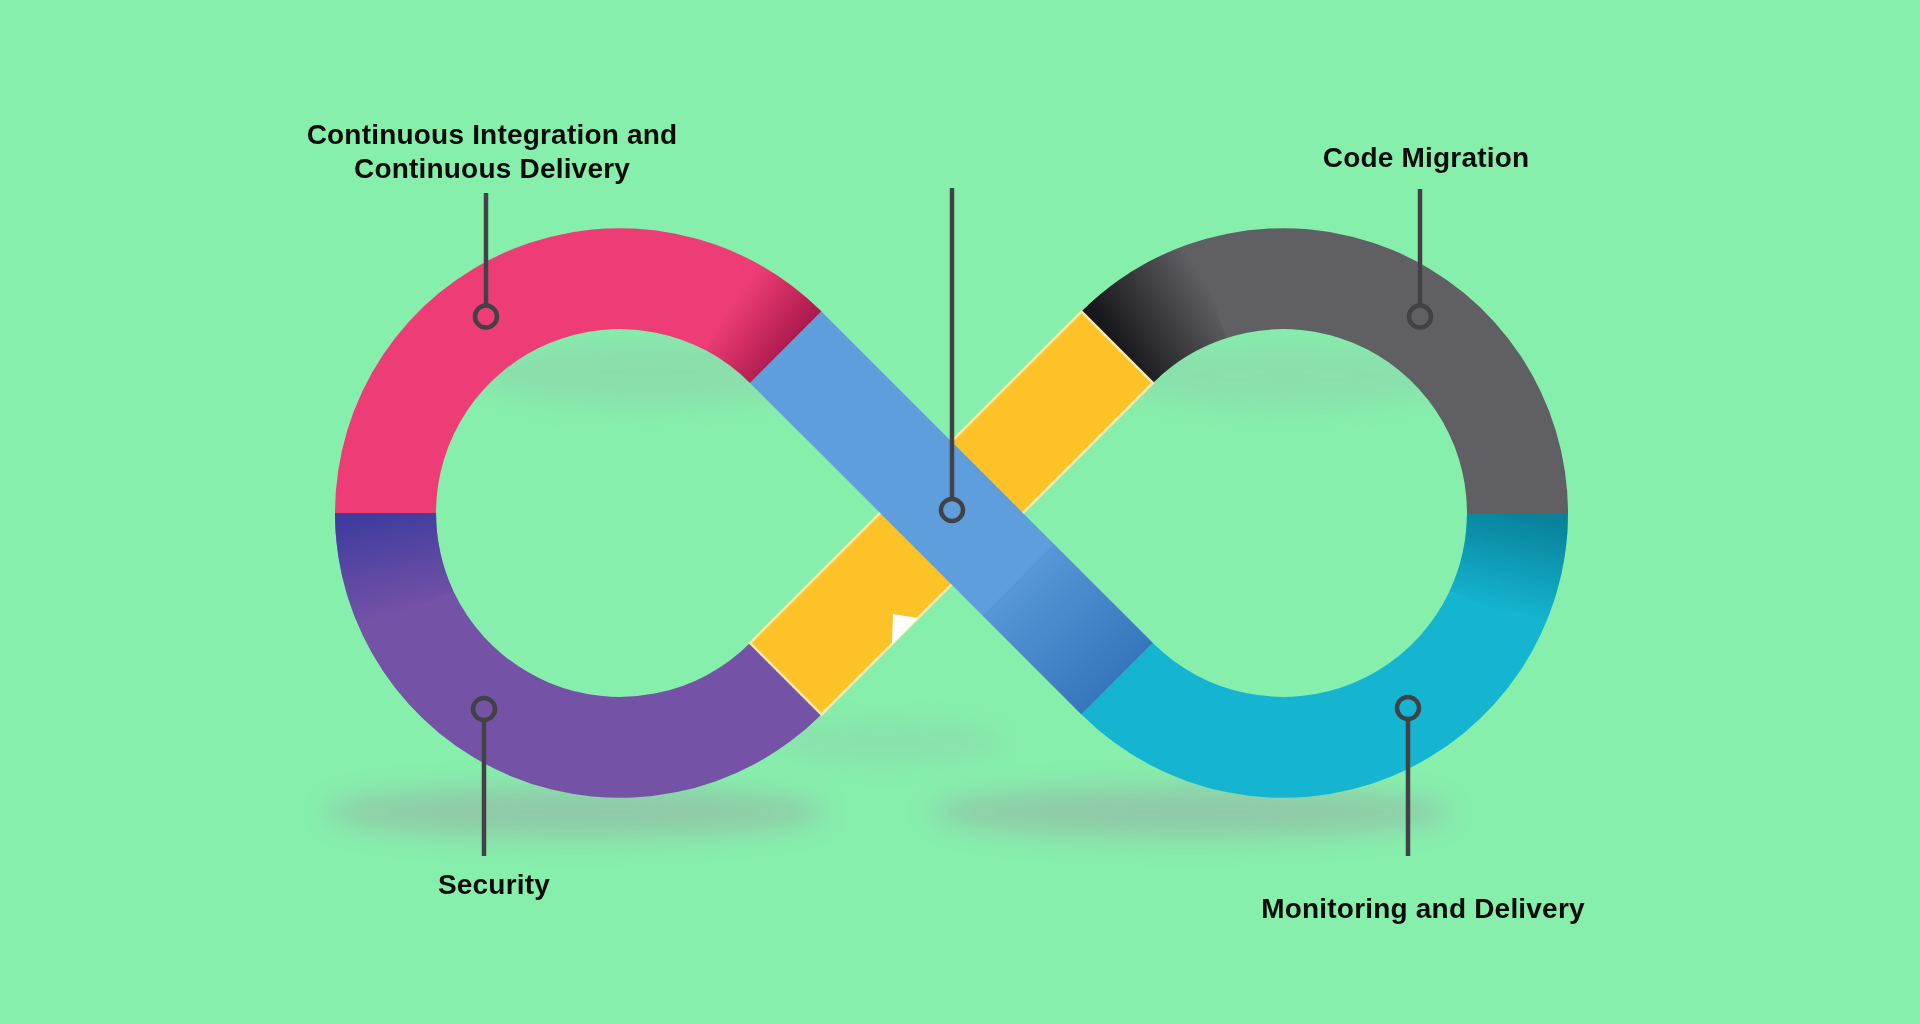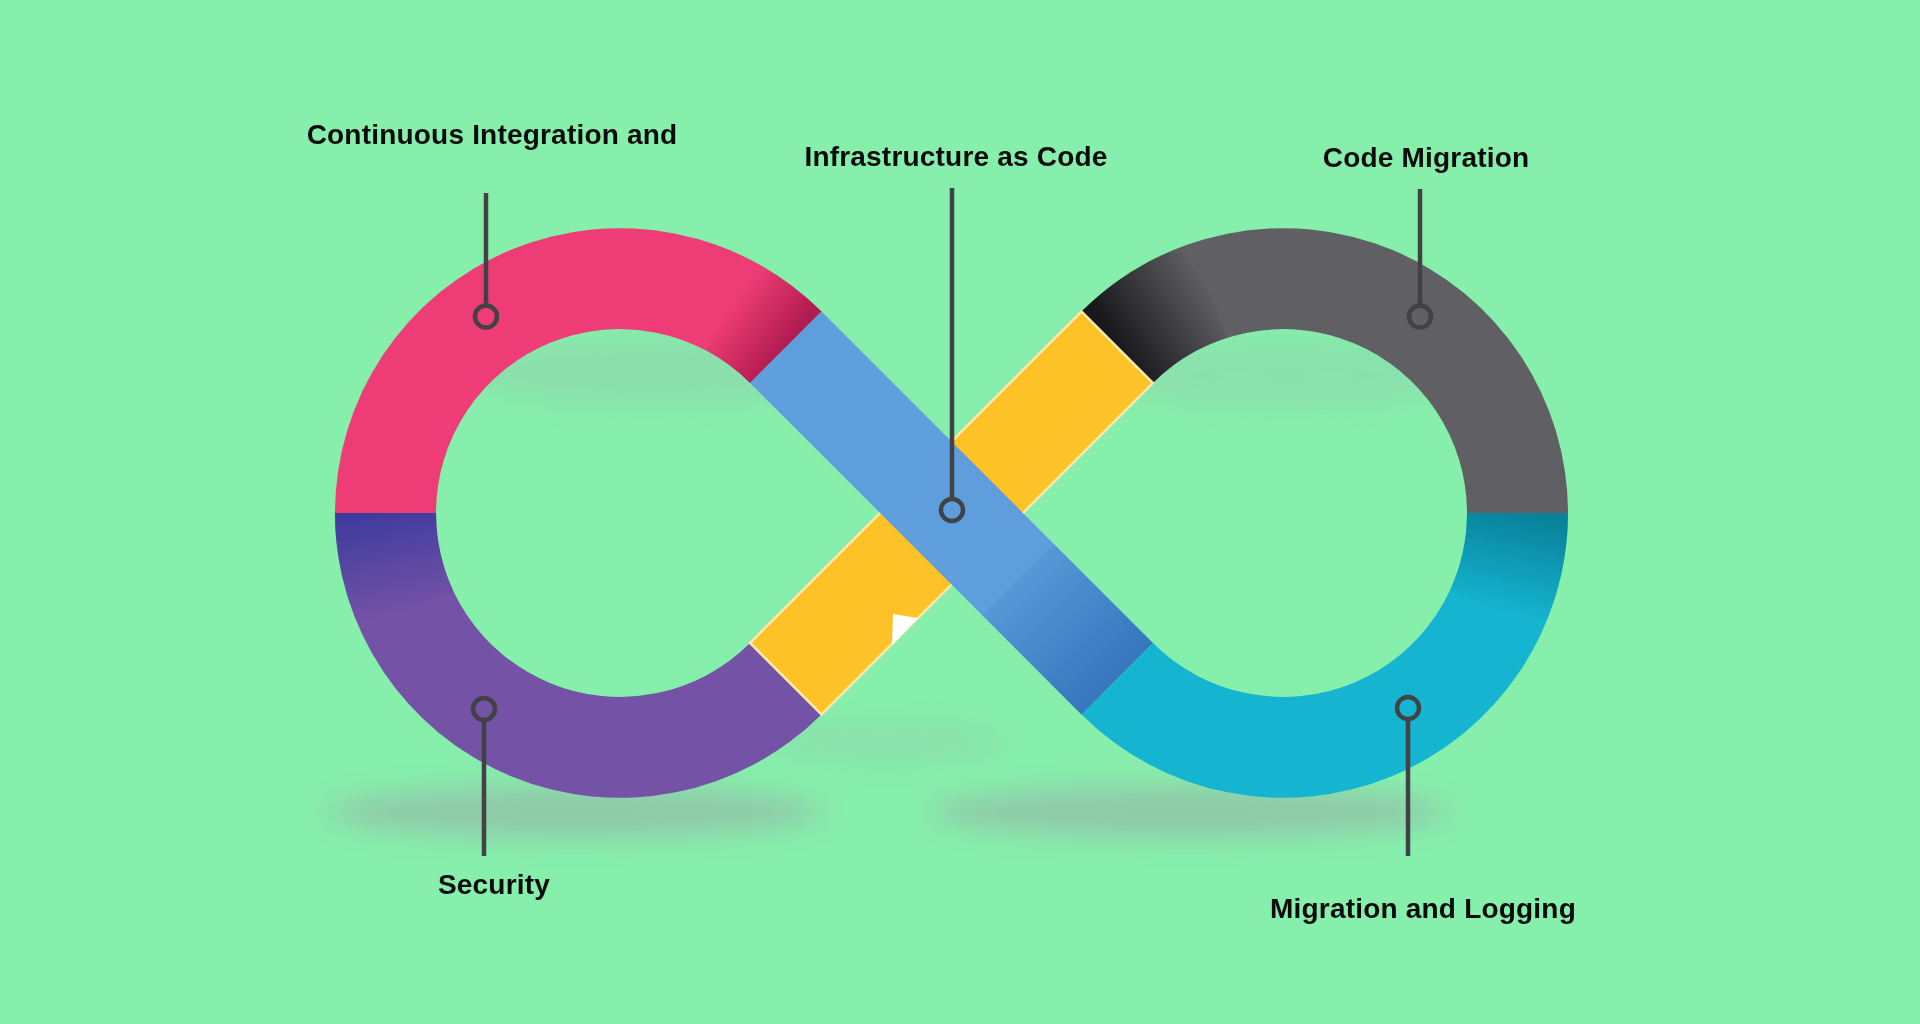--- a/index.html
+++ b/index.html
@@ -74,22 +74,22 @@
       <circle cx="1420" cy="316.5" r="11"></circle>
       <circle cx="484" cy="709" r="11"></circle>
       <line x1="484" y1="720.5" x2="484" y2="856"></line>
       <circle cx="1408" cy="708" r="11"></circle>
       <line x1="1408" y1="719.5" x2="1408" y2="856"></line>
     </g>
   </svg>
 
   <div class="label" style="left:492px;top:118px">
     <span>Continuous Integration and</span><br>
+    <span>Continuous Delivery</span>
   </div>
 
-  <div class="label" style="left:956px;top:140px">Infrastructure as Code</div>
 
   <div class="label" style="left:1426px;top:141px">Code Migration</div>
 
   <div class="label" style="left:494px;top:868px">Security</div>
 
-  <div class="label" style="left:1423px;top:892px">Migration and Logging</div>
+  <div class="label" style="left:1423px;top:892px">Monitoring and Delivery</div>
 </div>
 
 </body></html>

